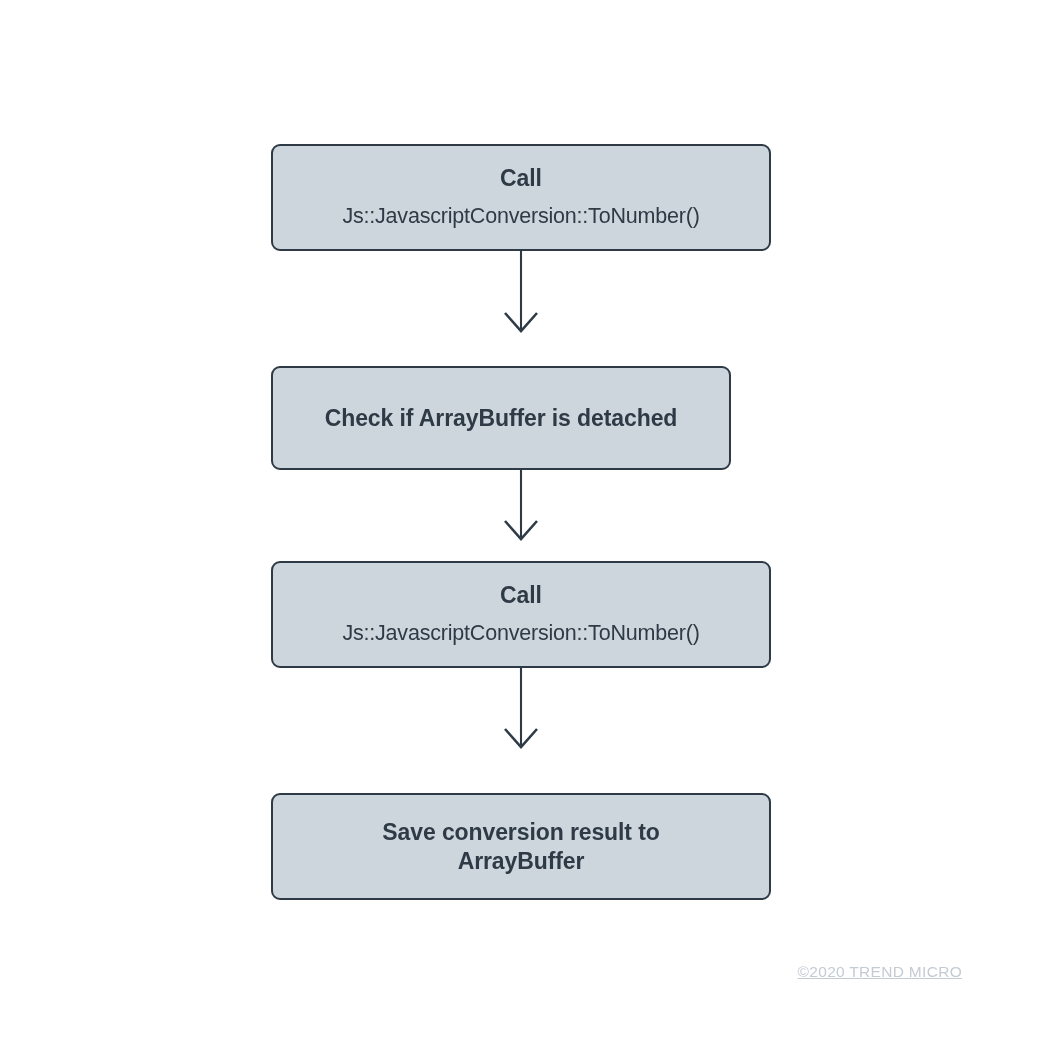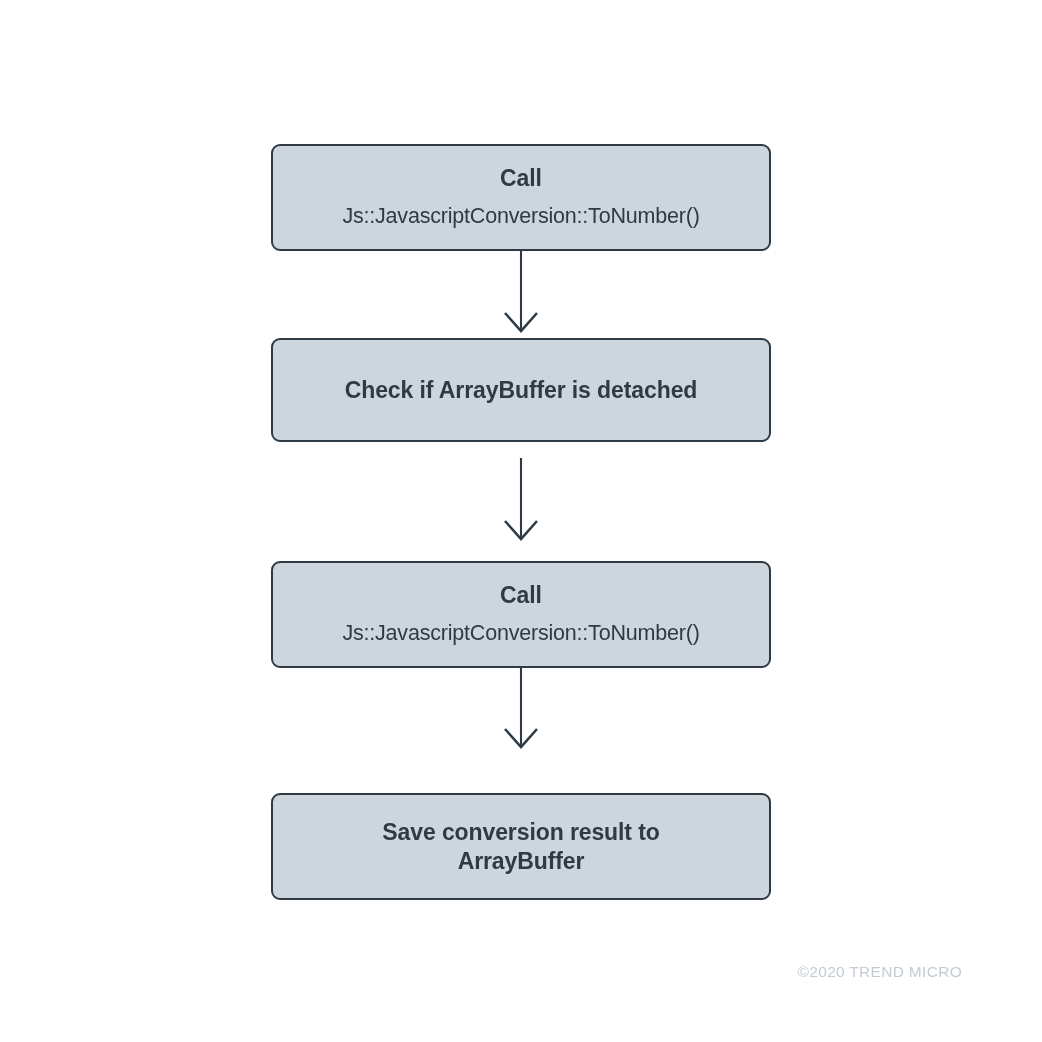--- a/index.html
+++ b/index.html
@@ -41,21 +41,21 @@
     letter-spacing: -0.1px;
     white-space: pre-line;
   }
   .node-line-secondary {
     font-size: 21.5px;
     font-weight: normal;
     letter-spacing: -0.2px;
     margin-top: 10px;
   }
   .node-1 { left: 271px; top: 144px;  width: 500px; height: 107px; }
-  .node-2 { left: 271px; top: 338px;  width: 500px; height: 104px; }
+  .node-2 { left: 271px; top: 366px;  width: 460px; height: 104px; }
   .node-3 { left: 271px; top: 561px;  width: 500px; height: 107px; }
   .node-4 { left: 271px; top: 793px;  width: 500px; height: 107px; }
 
   .connector {
     position: absolute;
     left: 0;
     top: 0;
     width: 1042px;
     height: 1042px;
     pointer-events: none;
@@ -75,20 +75,21 @@
   }
   #footer-credit {
     position: absolute;
     right: 80px;
     top: 963px;
     font-size: 15.5px;
     letter-spacing: 0.3px;
     color: #c3cbd3;
     font-family: "Liberation Sans", sans-serif;
     white-space: nowrap;
+    text-decoration: underline;
   }
 </style>
 </head>
 <body>
 
 <div id="flow-canvas">
 
   <svg class="connector" viewBox="0 0 1042 1042" xmlns="http://www.w3.org/2000/svg">
     <g>
       <line class="conn-line" x1="521" y1="251" x2="521" y2="329"></line>

